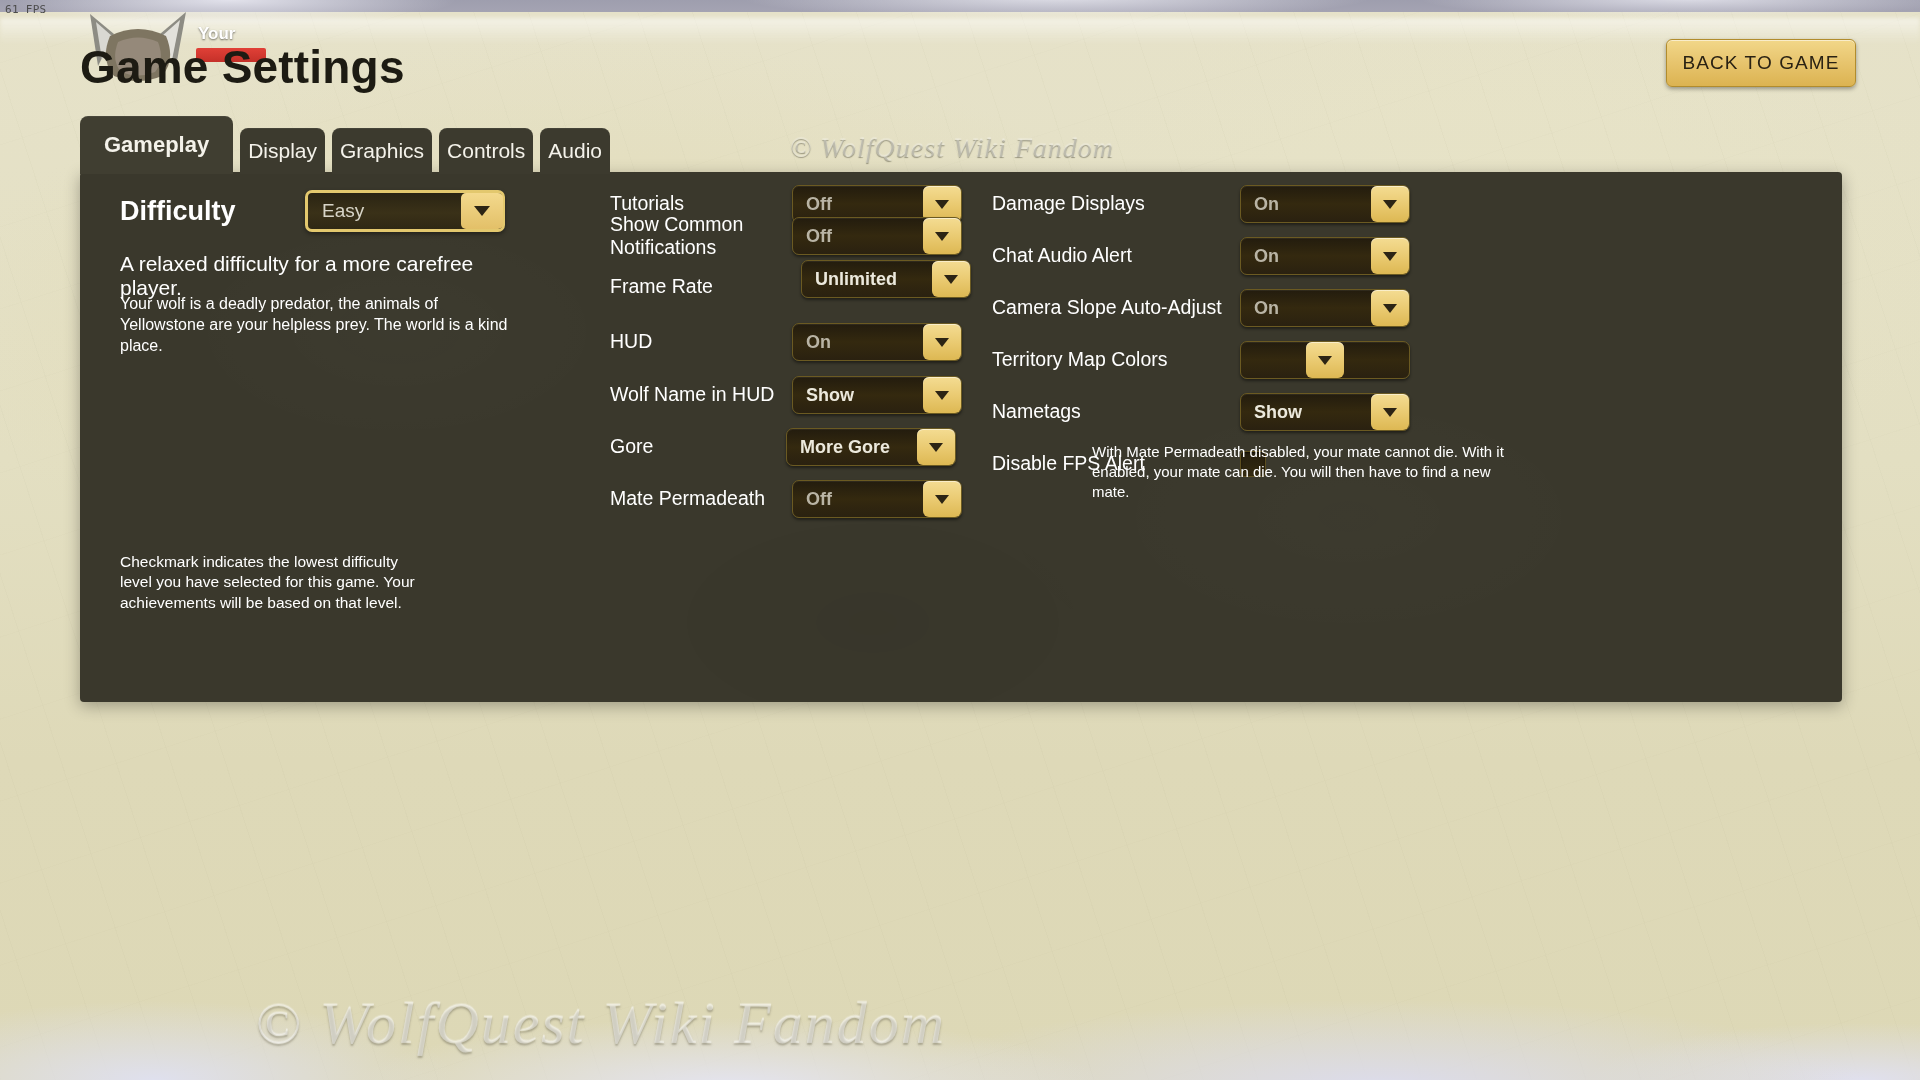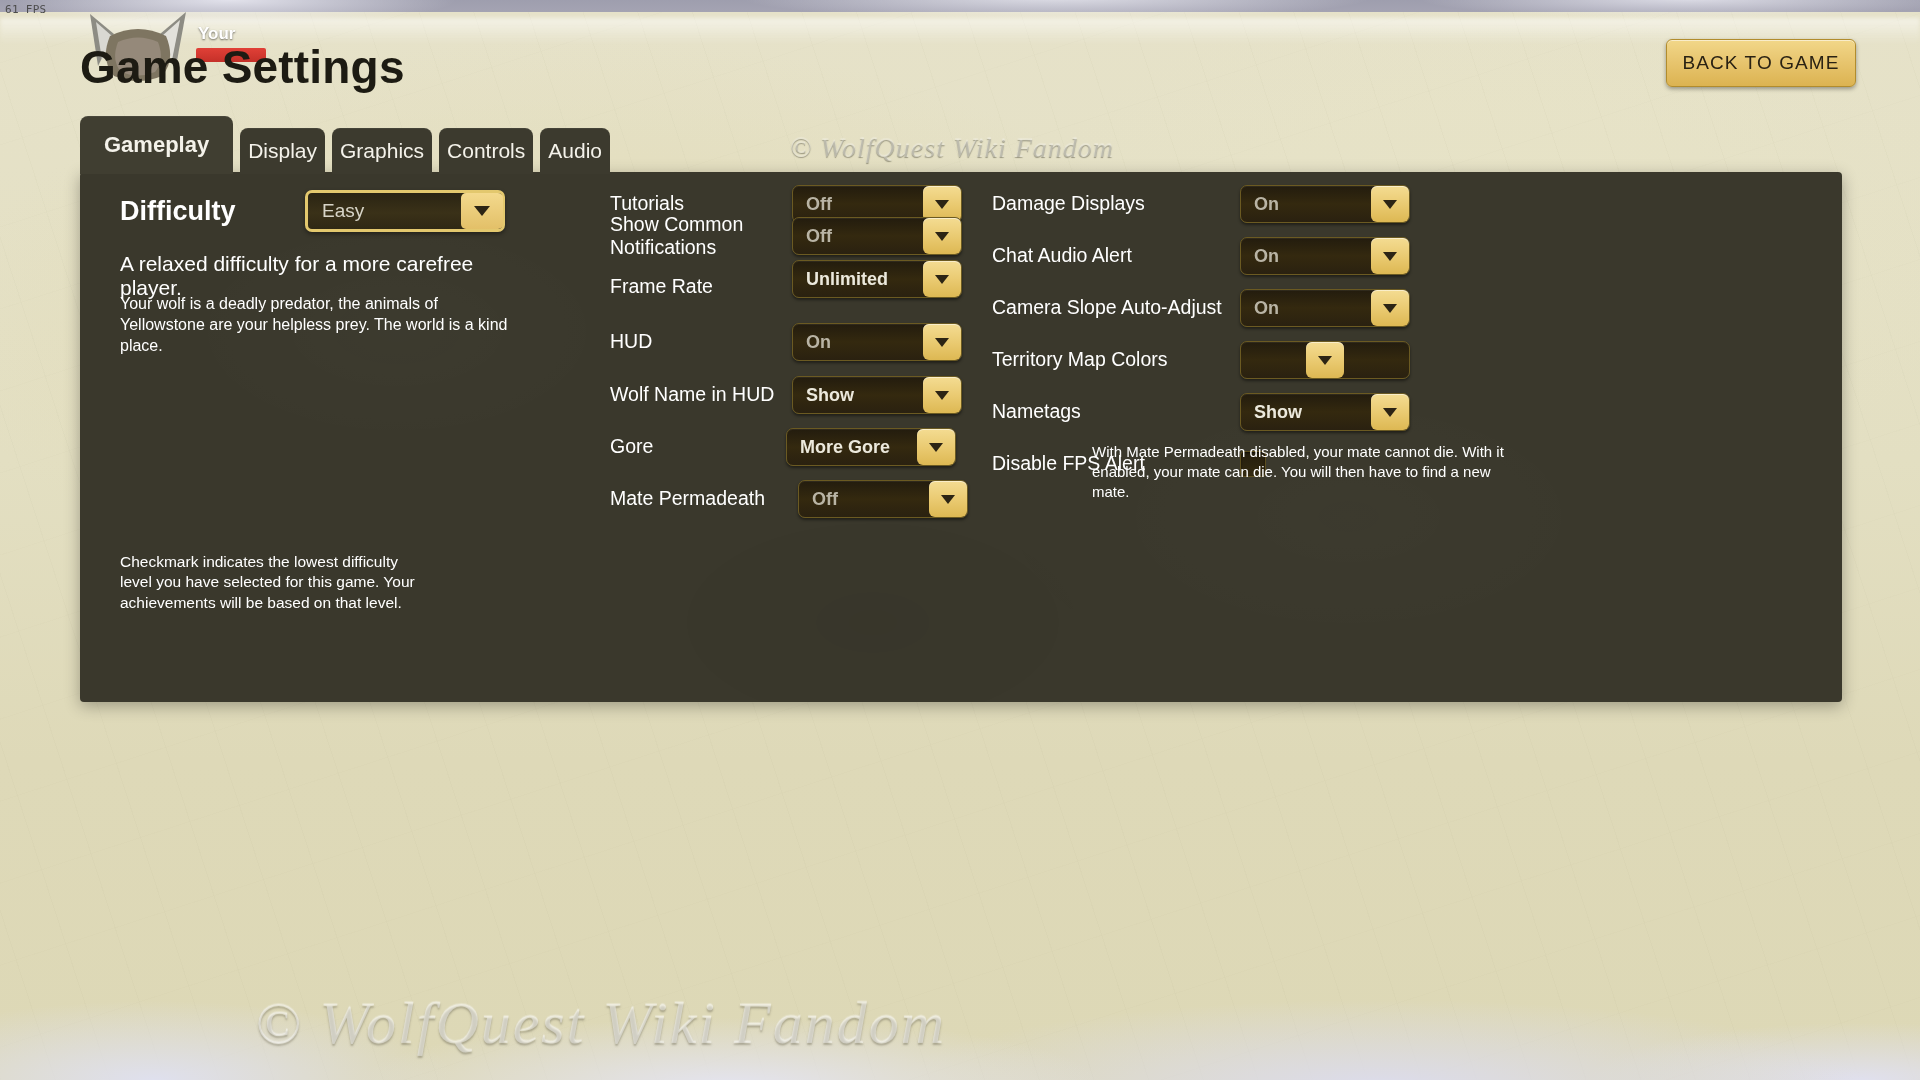--- a/index.html
+++ b/index.html
@@ -303,21 +303,21 @@
         <div class="lbl">Show Common Notifications</div>
         <div class="dd" style="margin-left: 7px;">
           <div class="val">Off</div>
           <div class="arrow-btn">
             <span class="tri"></span>
           </div>
         </div>
       </div>
       <div class="setrow" style="top: 86px; height: 40px; align-items: flex-end;">
         <div class="lbl">Frame Rate</div>
-        <div class="dd bright" style="margin-left: 7px;">
+        <div class="dd bright" style="margin-left: 16px;">
           <div class="val">Unlimited</div>
           <div class="arrow-btn">
             <span class="tri"></span>
           </div>
         </div>
       </div>
       <div class="setrow" style="top: 150px; height: 40px;">
         <div class="lbl">HUD</div>
         <div class="dd" style="margin-left: 7px;">
           <div class="val">On</div>
@@ -337,21 +337,21 @@
       </div>
       <div class="setrow" style="top: 255px; height: 40px;">
         <div class="lbl">Gore</div>
         <div class="dd bright" style="margin-left: 1px;">
           <div class="val">More Gore</div>
           <div class="arrow-btn">
             <span class="tri"></span>
           </div>
         </div>
       </div>
-      <div class="setrow" style="top: 307px; height: 40px; gap: 6px;">
+      <div class="setrow" style="top: 307px; height: 40px;">
         <div class="lbl">Mate Permadeath</div>
         <div class="dd" style="margin-left: 7px;">
           <div class="val">Off</div>
           <div class="arrow-btn">
             <span class="tri"></span>
           </div>
         </div>
       </div>
     </div>
 

